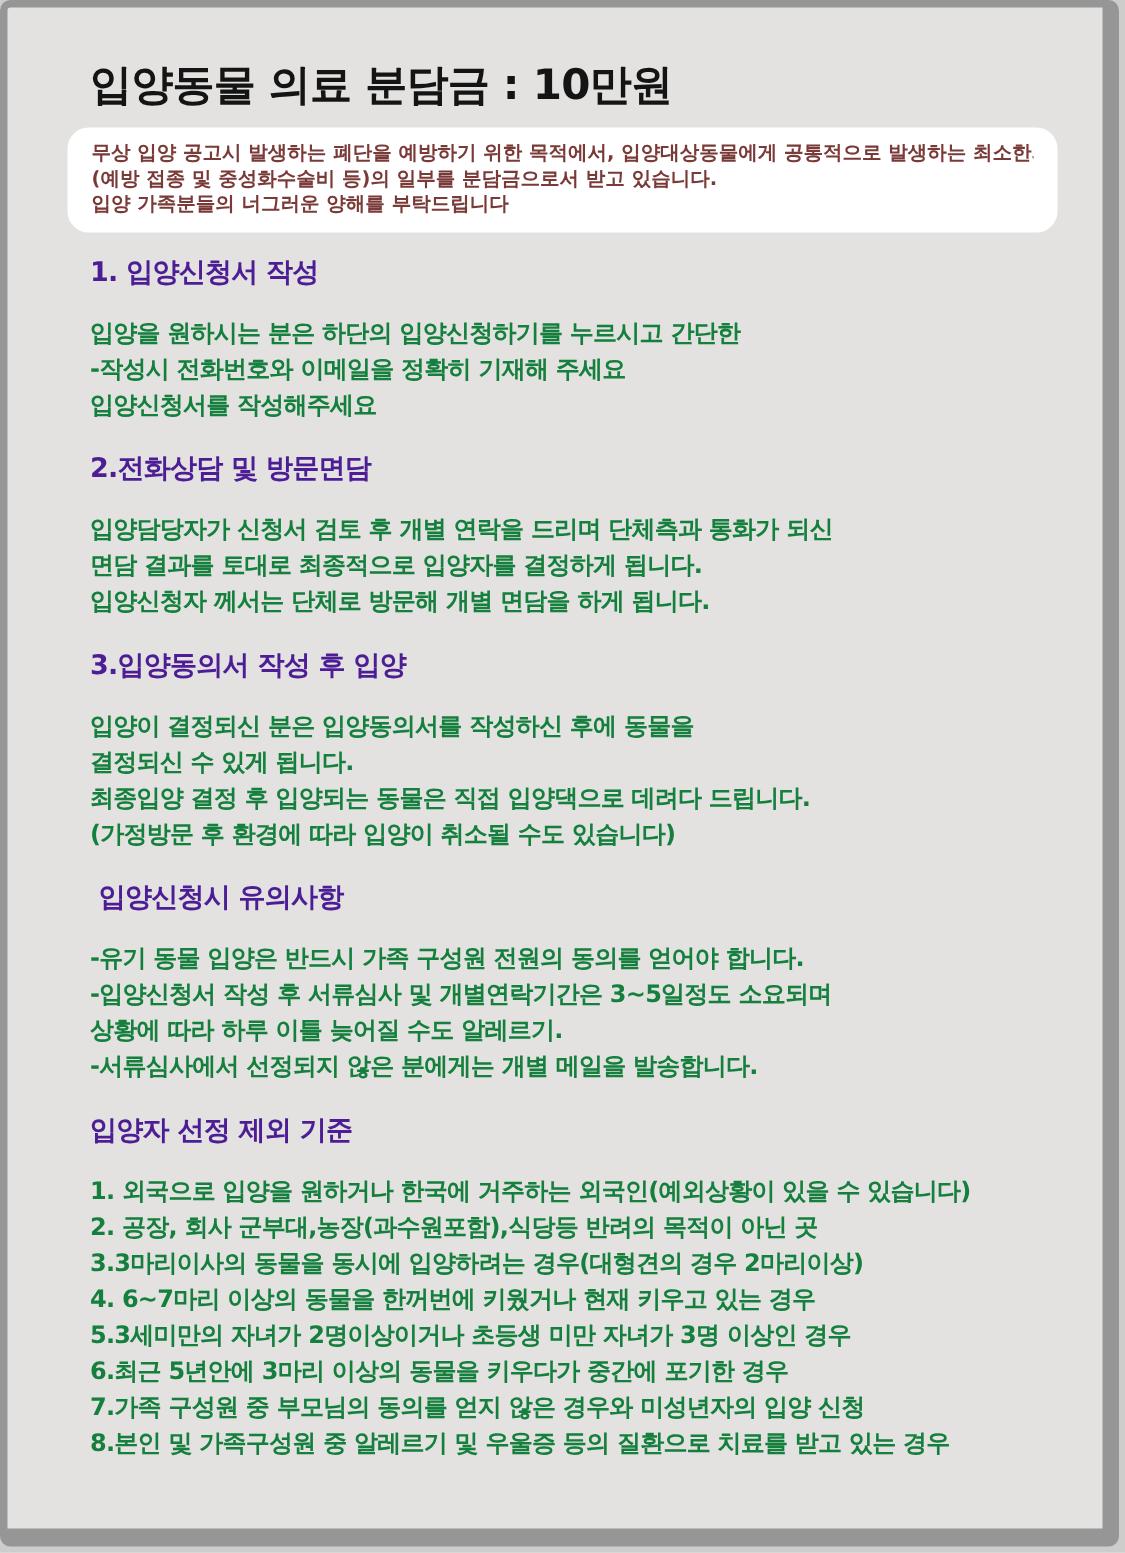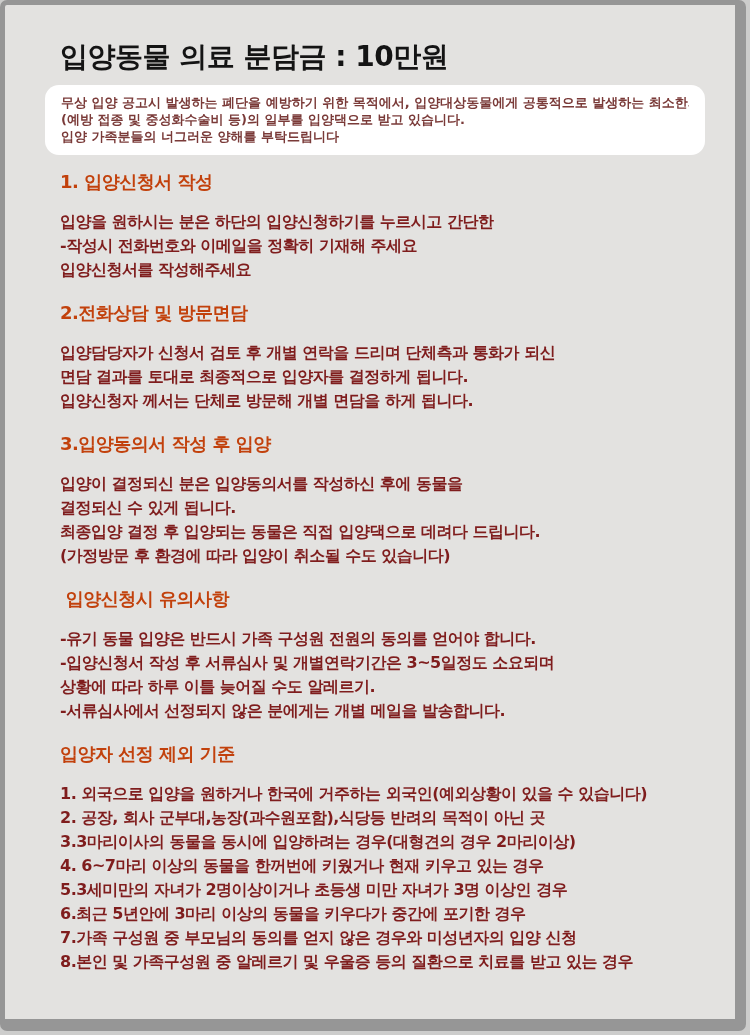--- a/index.html
+++ b/index.html
@@ -55,48 +55,48 @@
   }
   .sections {
     padding-left: 15px;
     margin-top: 16px;
   }
   .sec { margin-bottom: 20px; }
   .sec-h {
     font-size: 18px;
     line-height: 21px;
     font-weight: 700;
-    color: #c2410c;
+    color: #4c1d95;
     margin: 0 0 18px 0;
     white-space: pre;
     letter-spacing: -0.5px;
   }
   .sec-body { }
   .sec-line {
     font-size: 16px;
     line-height: 24px;
     font-weight: 700;
-    color: #7f1d1d;
+    color: #15803d;
     white-space: pre;
     letter-spacing: -0.5px;
     overflow: hidden;
   }
   .gap-top { margin-top: 12px; }
 </style>
 </head>
 <body>
 
 <div class="canvas">
   <div class="frame">
 
     <h1 class="title">입양동물 의료 분담금 : 10만원</h1>
 
     <div class="notice">
       <p class="n-line">무상 입양 공고시 발생하는 폐단을 예방하기 위한 목적에서, 입양대상동물에게 공통적으로 발생하는 최소한의 비용</p>
-      <p class="n-line">(예방 접종 및 중성화수술비 등)의 일부를 입양댁으로 받고 있습니다.</p>
+      <p class="n-line">(예방 접종 및 중성화수술비 등)의 일부를 분담금으로서 받고 있습니다.</p>
       <p class="n-line">입양 가족분들의 너그러운 양해를 부탁드립니다</p>
     </div>
 
     <div class="sections" id="sections">
   <section class="sec">
     <h2 class="sec-h">1. 입양신청서 작성</h2>
     <div class="sec-body">
             <div class="sec-line">입양을 원하시는 분은 하단의 입양신청하기를 누르시고 간단한</div>
             <div class="sec-line">-작성시 전화번호와 이메일을 정확히 기재해 주세요</div>
             <div class="sec-line">입양신청서를 작성해주세요</div>

